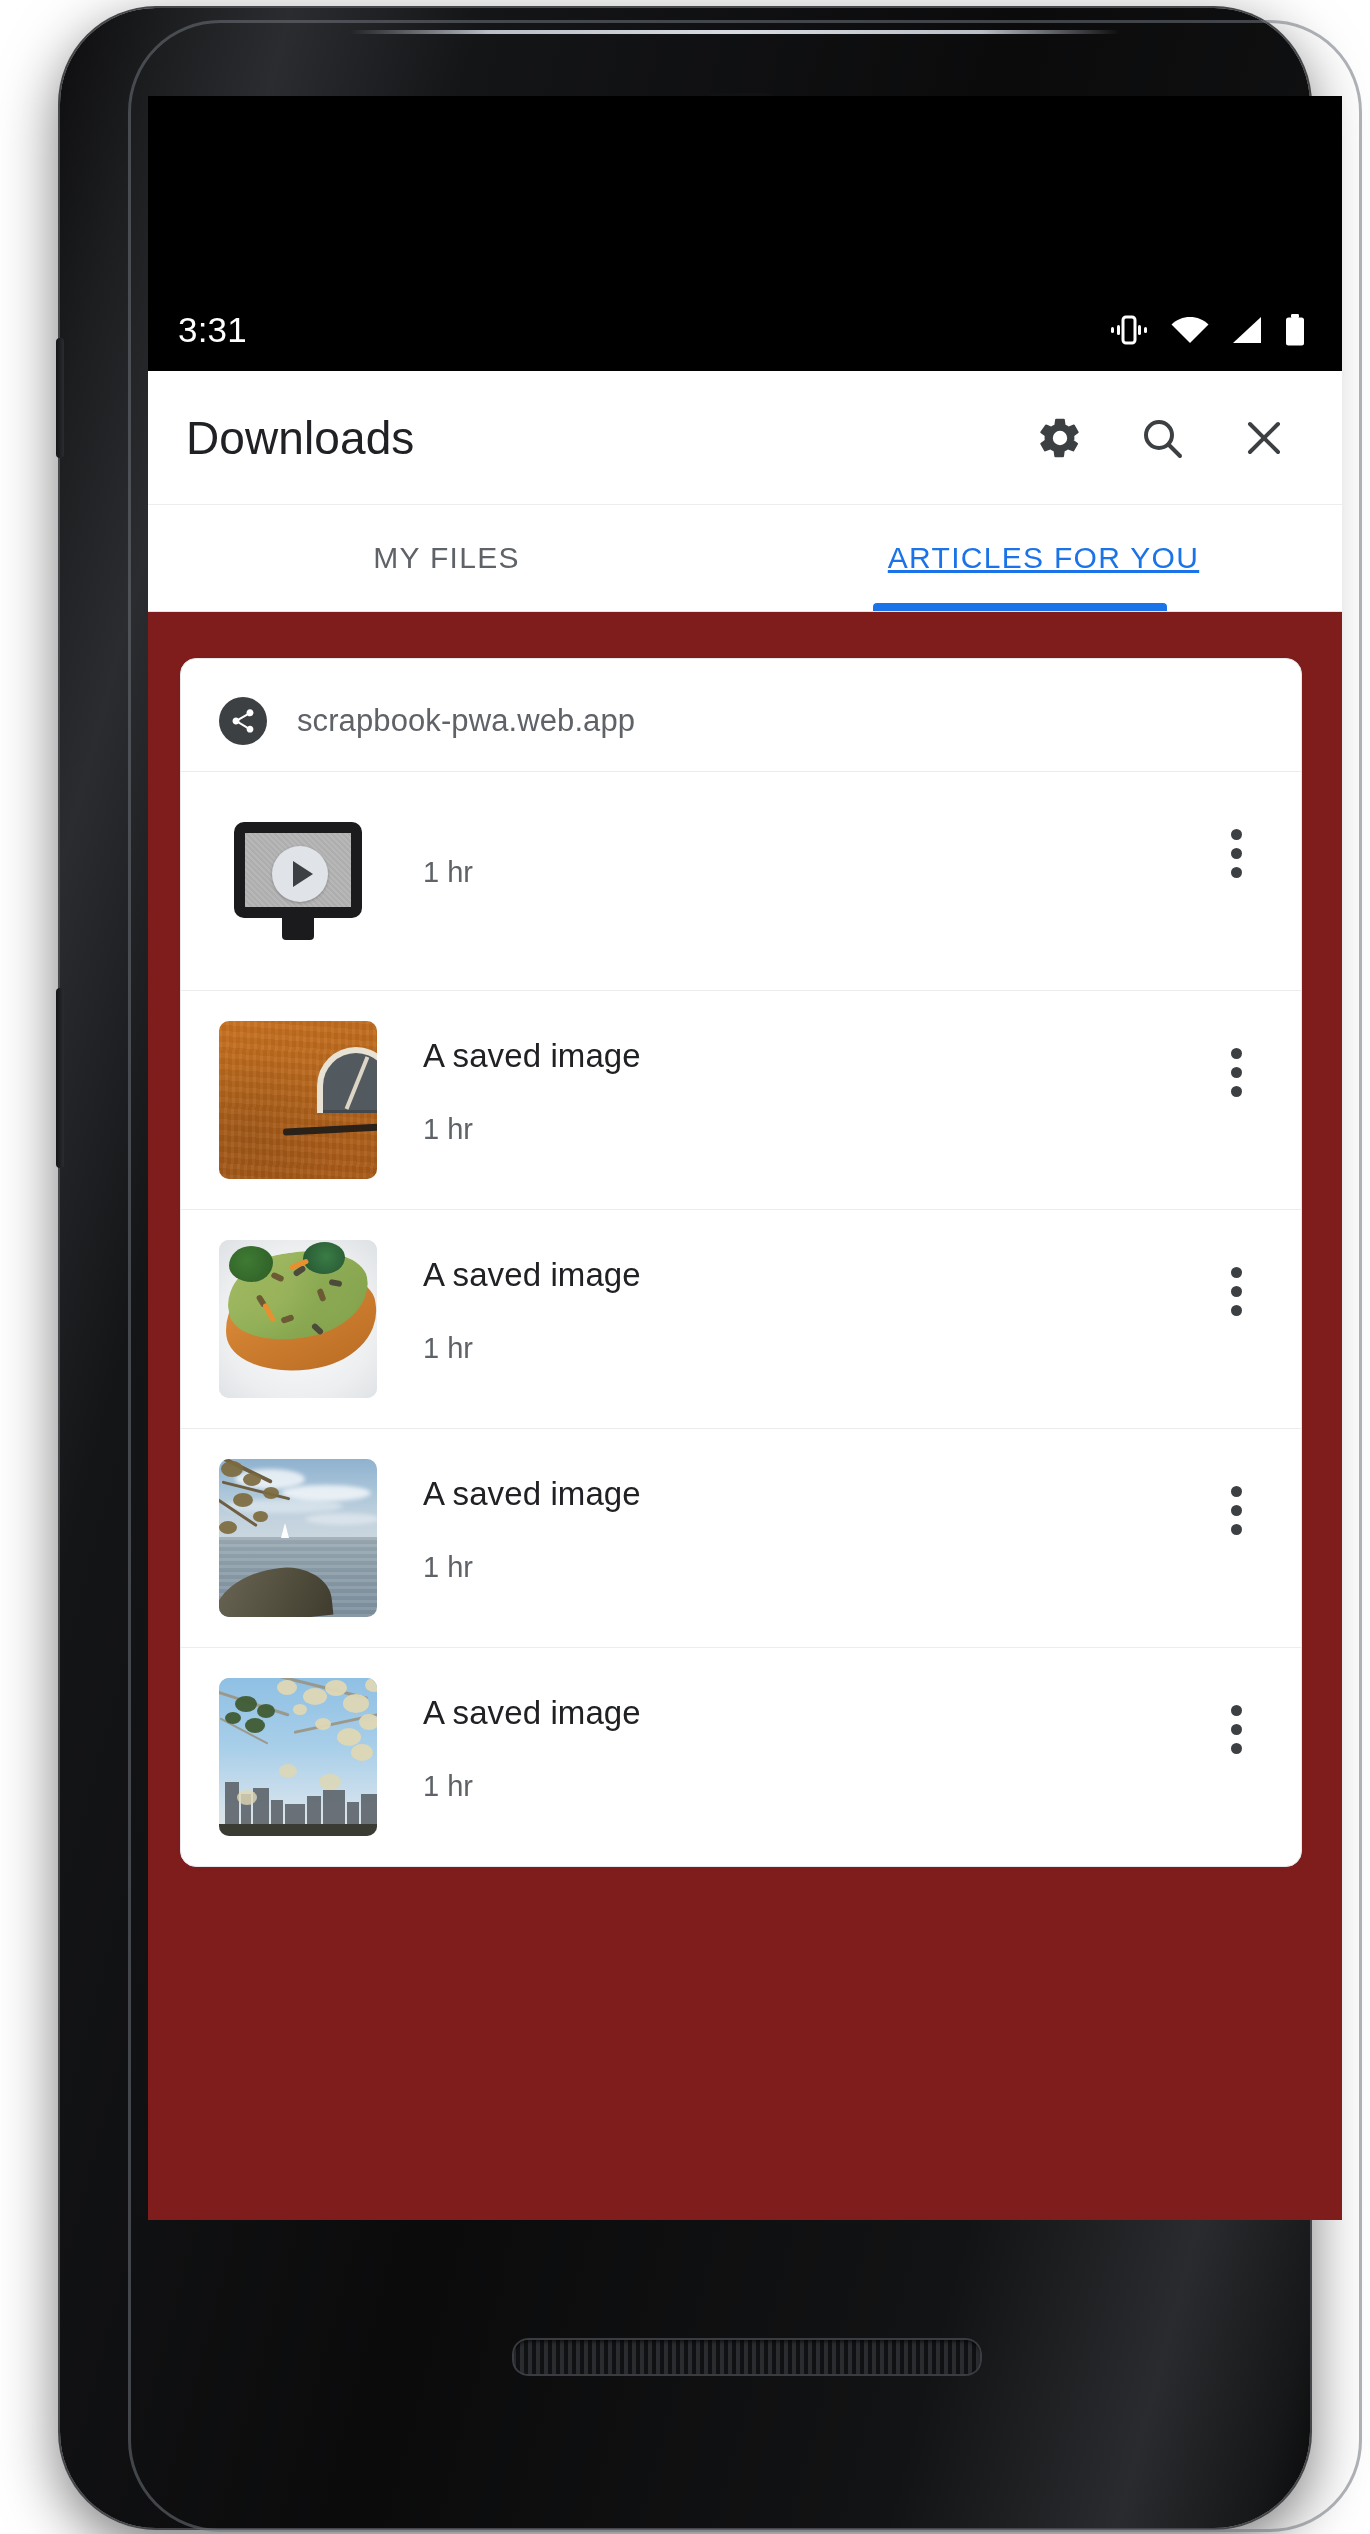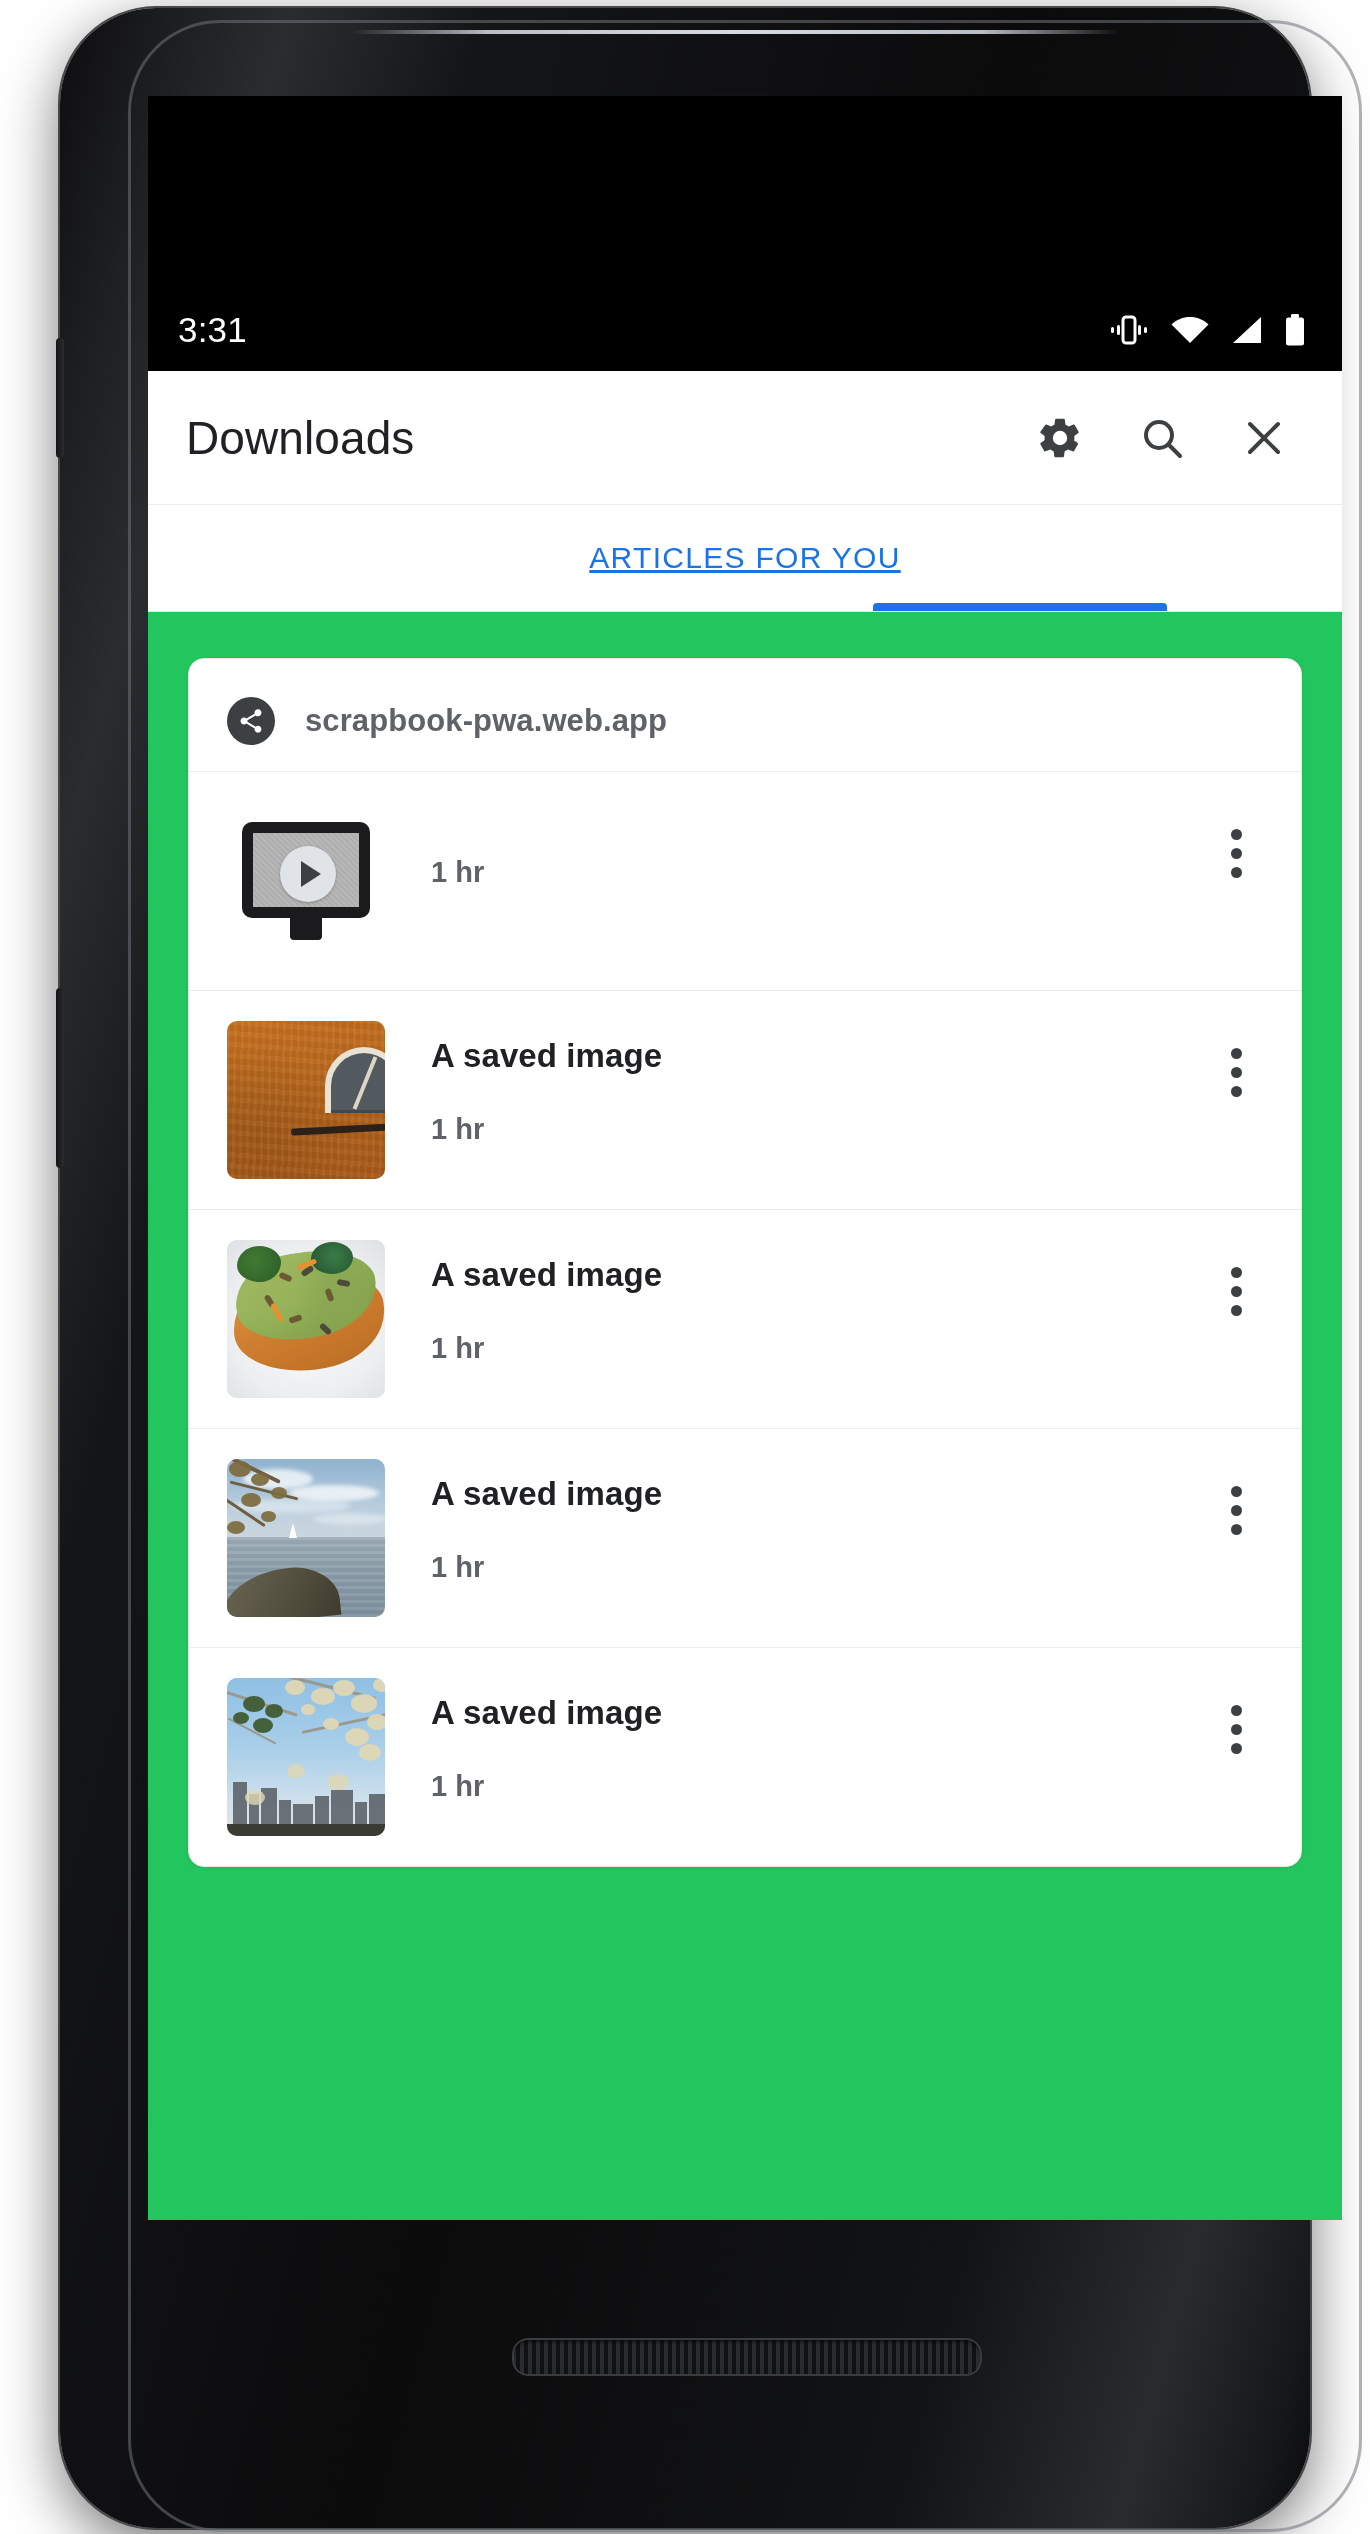--- a/index.html
+++ b/index.html
@@ -173,24 +173,23 @@
   #tab-indicator-bar {
     position:absolute; bottom:0;
     left:128px; width:294px; height:8px;
     border-radius:4px 4px 0 0;
     background:#1a73e8;
   }
 
   
   #content {
     height:1608px;
-    background:#22c55e;
-    padding:46px 40px 0 40px;
+    background:#7f1d1d;
+    padding:46px 40px 0 32px;
     overflow:hidden;
-    font-weight:bold;
   }
 
   
   #group-card {
     background:#ffffff;
     border:1px solid #e6e7e8;
     border-radius:16px;
     box-shadow:0 1px 3px rgba(60,64,67,.10);
     overflow:hidden;
   }
@@ -500,20 +499,21 @@
           <button class="tb-btn" aria-label="Close">
             <svg width="48" height="48" viewBox="0 0 24 24" fill="none" stroke="#3c4043" stroke-width="2" stroke-linecap="round">
               <line x1="5" y1="5" x2="19" y2="19"></line>
               <line x1="19" y1="5" x2="5" y2="19"></line>
             </svg>
           </button>
         </div>
       </div>
 
       <div id="tab-bar">
+        <button class="tab inactive">MY FILES</button>
         <button class="tab active">ARTICLES FOR YOU</button>
         <div id="tab-indicator">
           <div id="tab-indicator-bar"></div>
         </div>
       </div>
 
       <div id="content">
         <div id="group-card">
 
           <div id="card-header">

